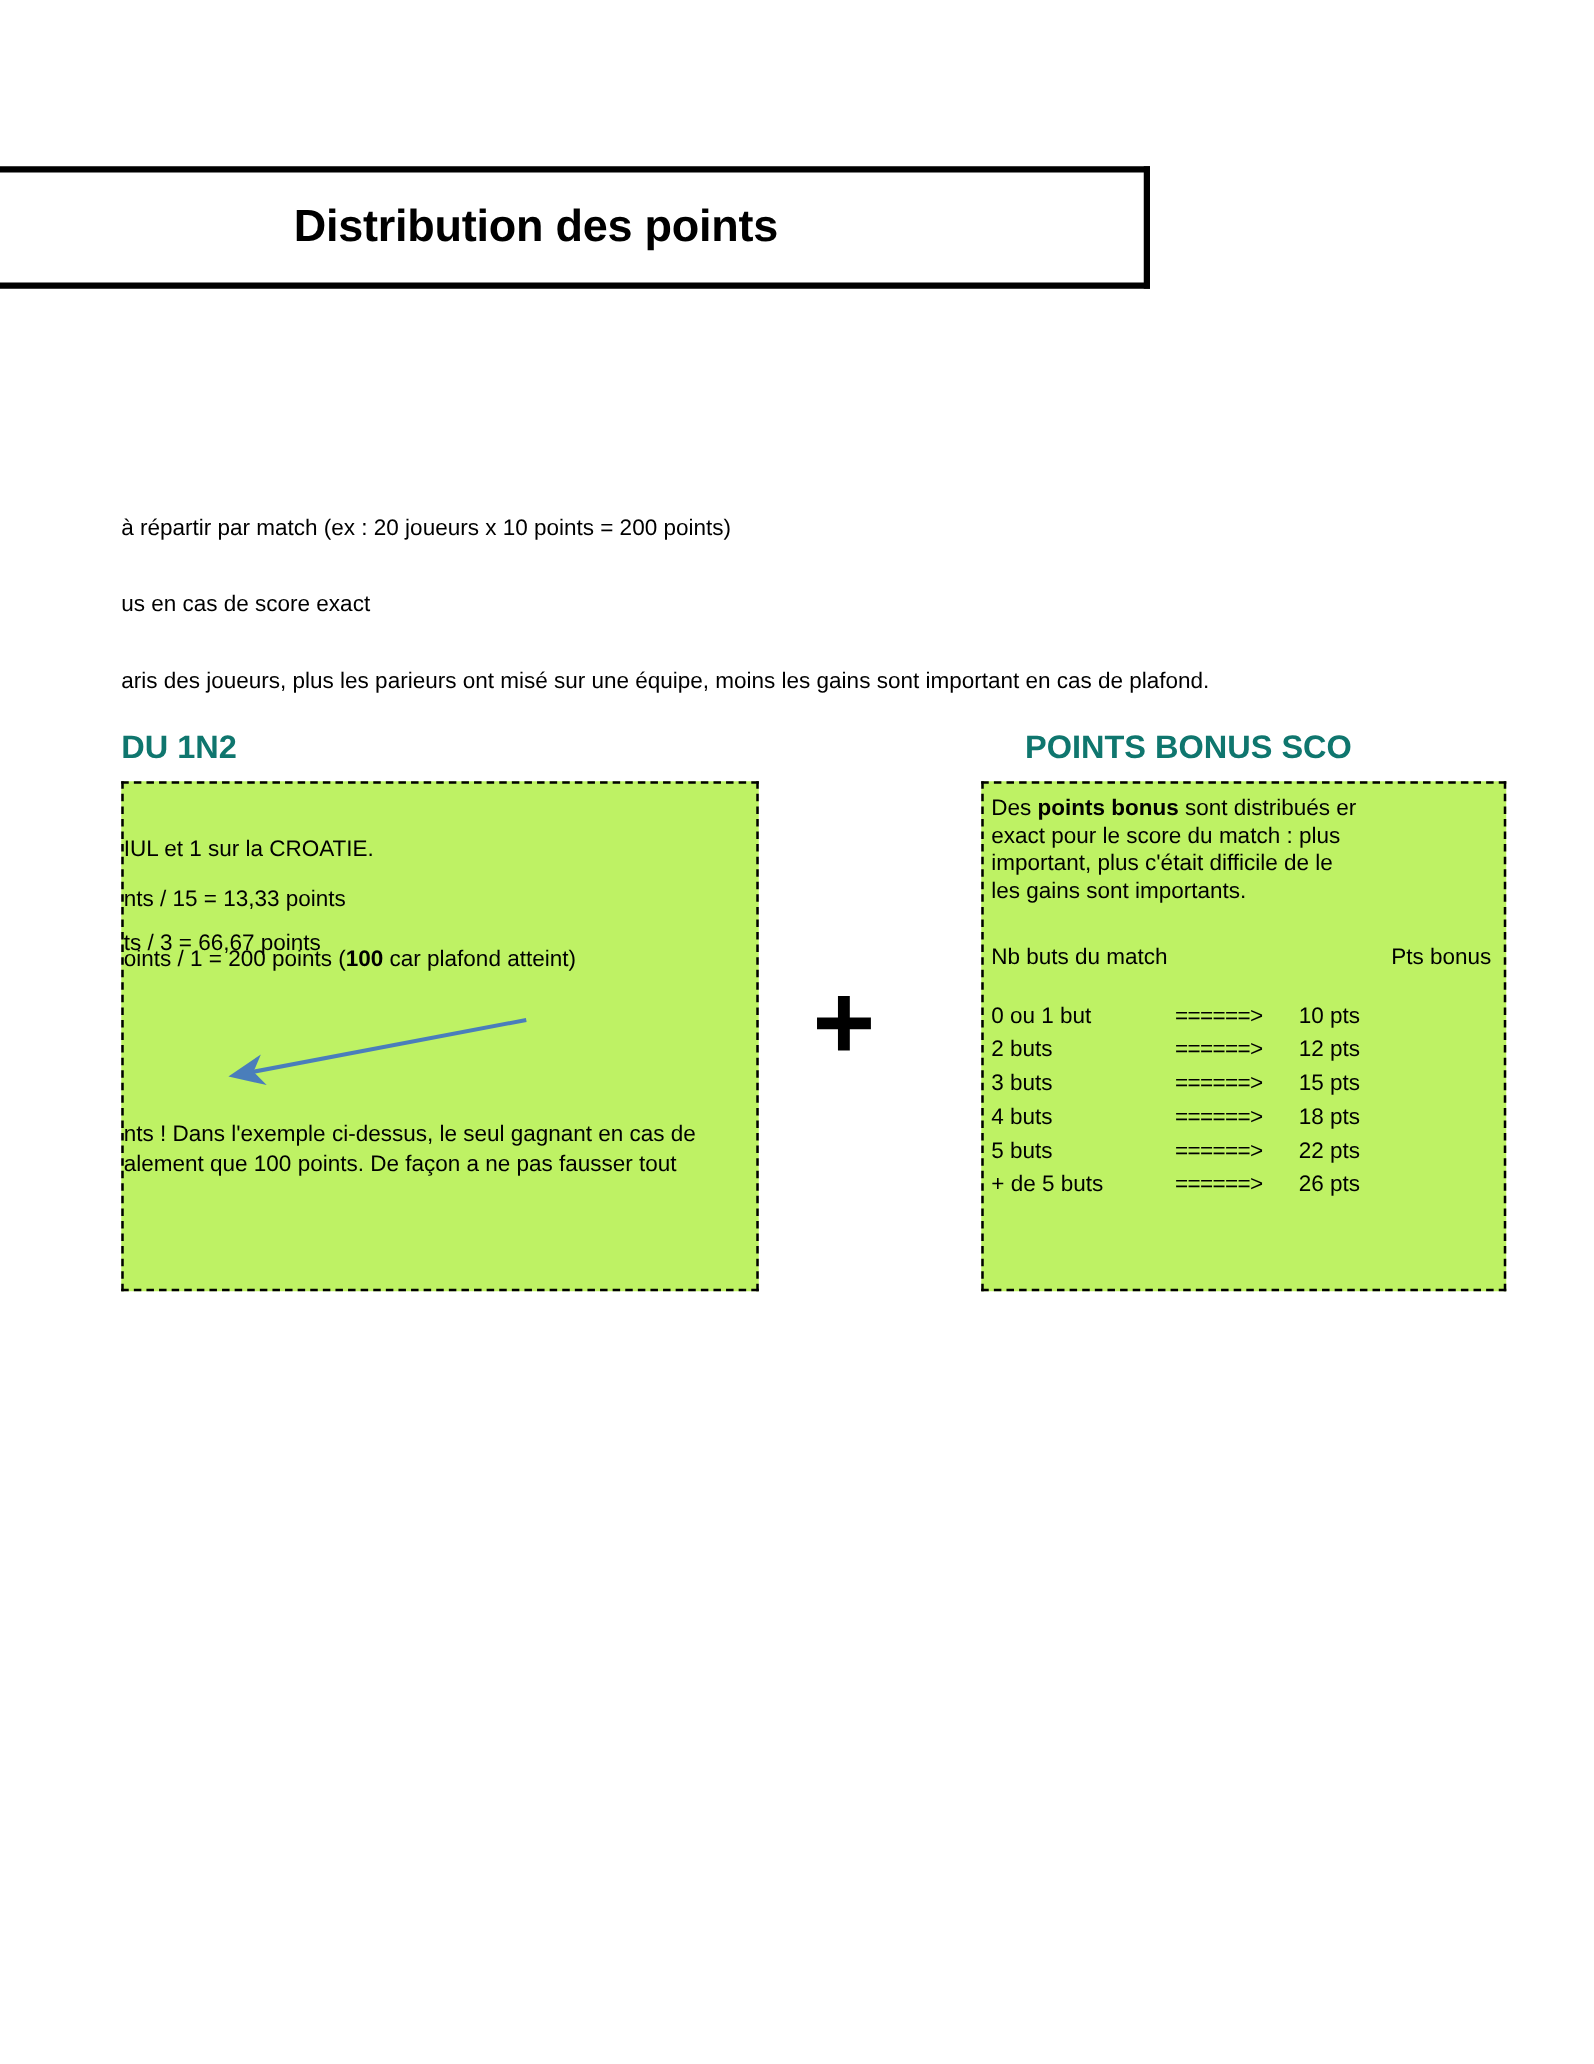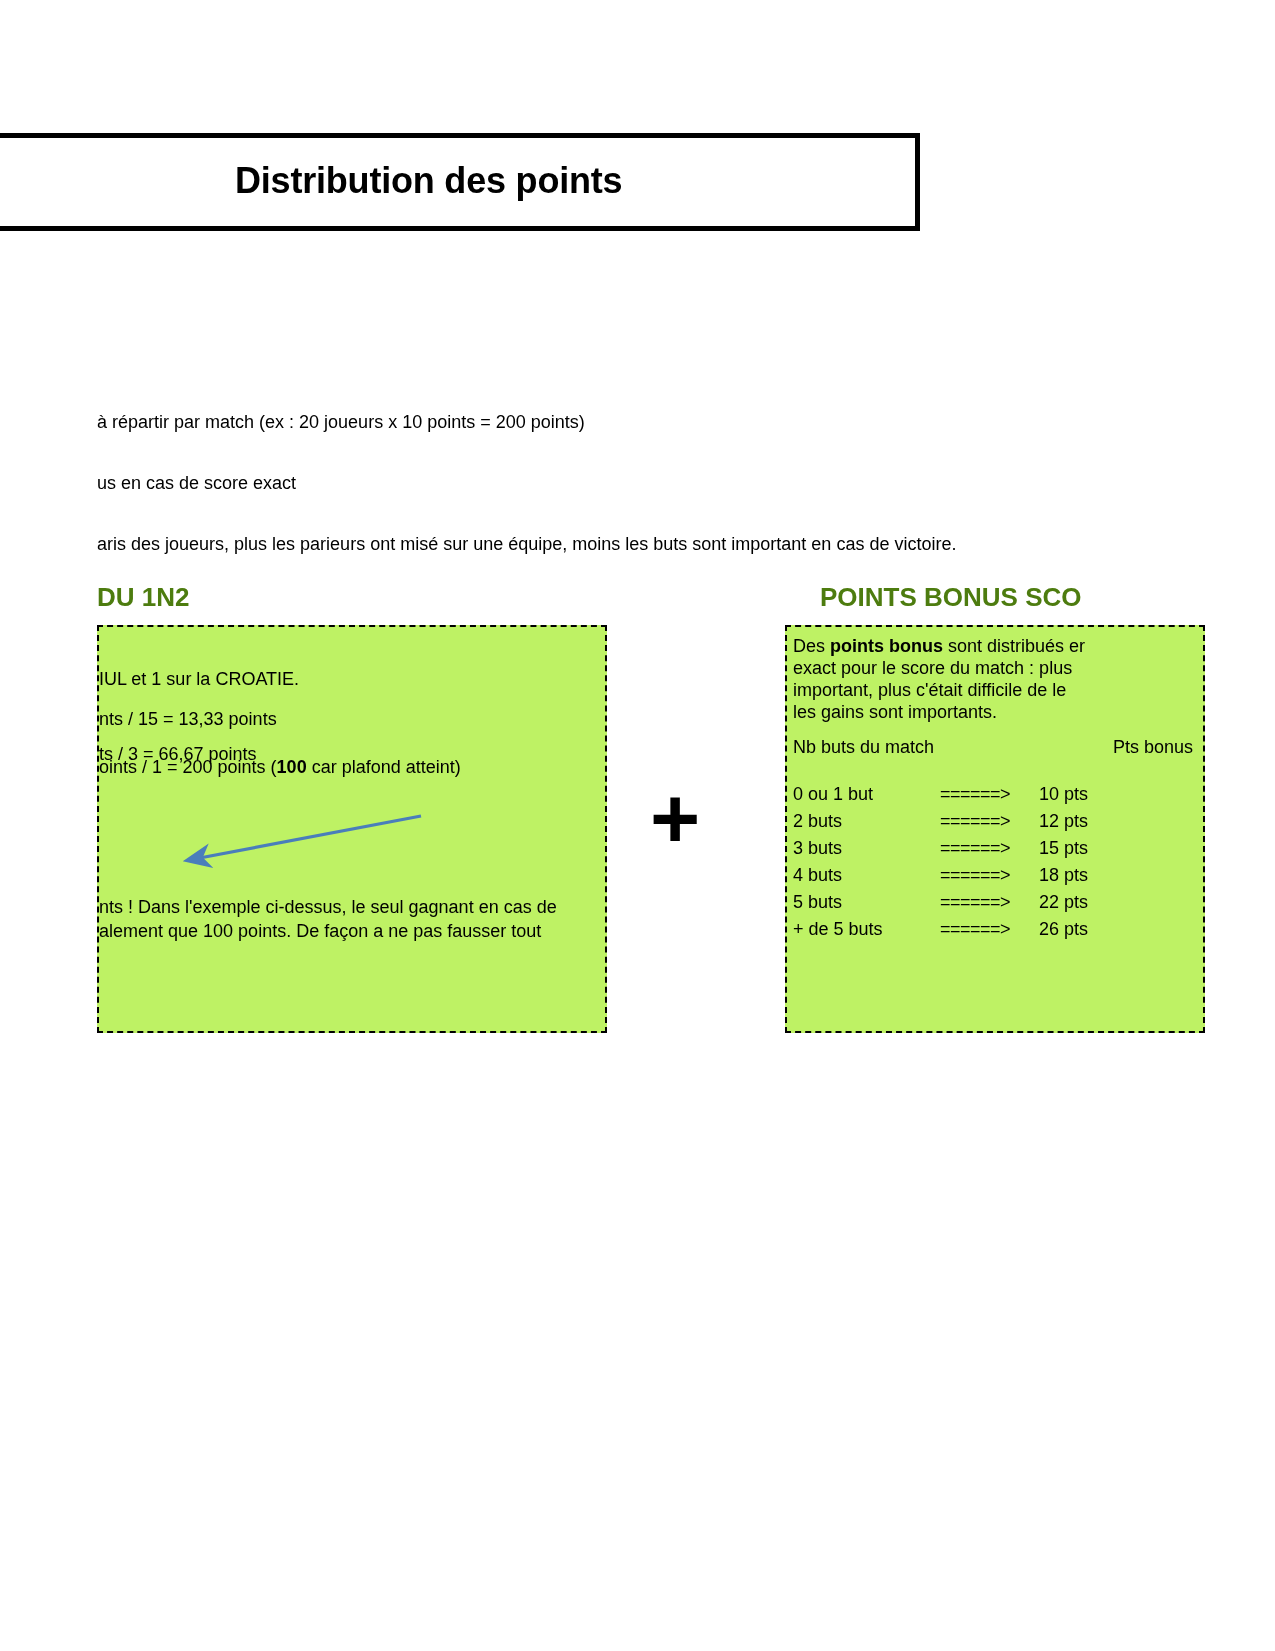--- a/index.html
+++ b/index.html
@@ -47,21 +47,21 @@
     line-height: 24px;
     white-space: nowrap;
   }
   #intro-line-1 { left: 97px; top: 410px; text-align: center; }
   #intro-line-2 { left: 97px; top: 471px; }
   #intro-line-3 { left: 97px; top: 532px; }
 
   
   .section-heading {
     position: absolute;
-    color: #4d7c0f;
+    color: #0f766e;
     font-size: 26px;
     font-weight: bold;
     white-space: nowrap;
   }
   #heading-left  { left: 97px;  top: 582px; }
   #heading-right { left: 820px; top: 582px; }
 
   
   .dashed-panel {
     position: absolute;
@@ -128,21 +128,21 @@
   }
   #rp-p1 { left: 6px;  top: 8px; }
   #rp-p2 { left: 6px;  top: 30px; }
   #rp-p3 { left: 6px;  top: 52px; }
   #rp-p4 { left: 6px;  top: 74px; }
   .rp-line b { font-weight: bold; }
 
   #bonus-table {
     position: absolute;
     left: 6px;
-    top: 110px;
+    top: 128px;
     width: 400px;
     border-collapse: collapse;
     font-size: 18px;
   }
   #bonus-table th {
     font-weight: normal;
     text-align: left;
     padding: 0 0 26px 0;
     white-space: nowrap;
   }
@@ -170,21 +170,21 @@
 </style>
 </head>
 <body>
 
 <div id="title-box">
   <div id="title-text">Distribution des points</div>
 </div>
 
 <div class="intro" id="intro-line-1">à répartir par match   (ex : 20 joueurs x 10 points = 200 points)</div>
 <div class="intro" id="intro-line-2">us en cas de score exact</div>
-<div class="intro" id="intro-line-3">aris des joueurs, plus les parieurs ont misé sur une équipe, moins les buts sont important en cas de victoire.</div>
+<div class="intro" id="intro-line-3">aris des joueurs, plus les parieurs ont misé sur une équipe, moins les gains sont important en cas de plafond.</div>
 
 <div class="section-heading" id="heading-left">DU 1N2</div>
 <div class="section-heading" id="heading-right">POINTS BONUS SCO</div>
 
 <div class="dashed-panel" id="panel-left">
 
   <div class="lp-line" id="lp-l1">IUL et 1 sur la CROATIE.</div>
   <div class="lp-line" id="lp-l2">nts / 15  = 13,33 points</div>
   <div class="lp-line" id="lp-l3">ts / 3  = 66,67 points</div>
 

